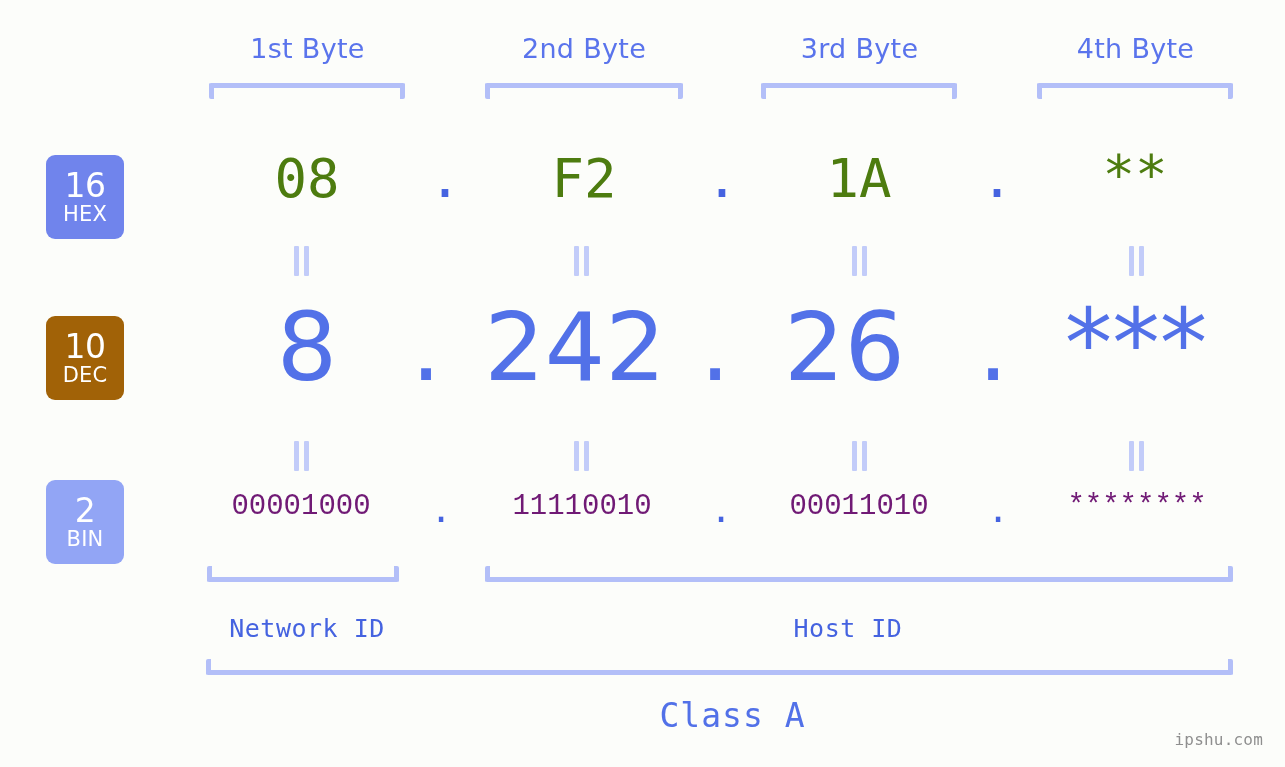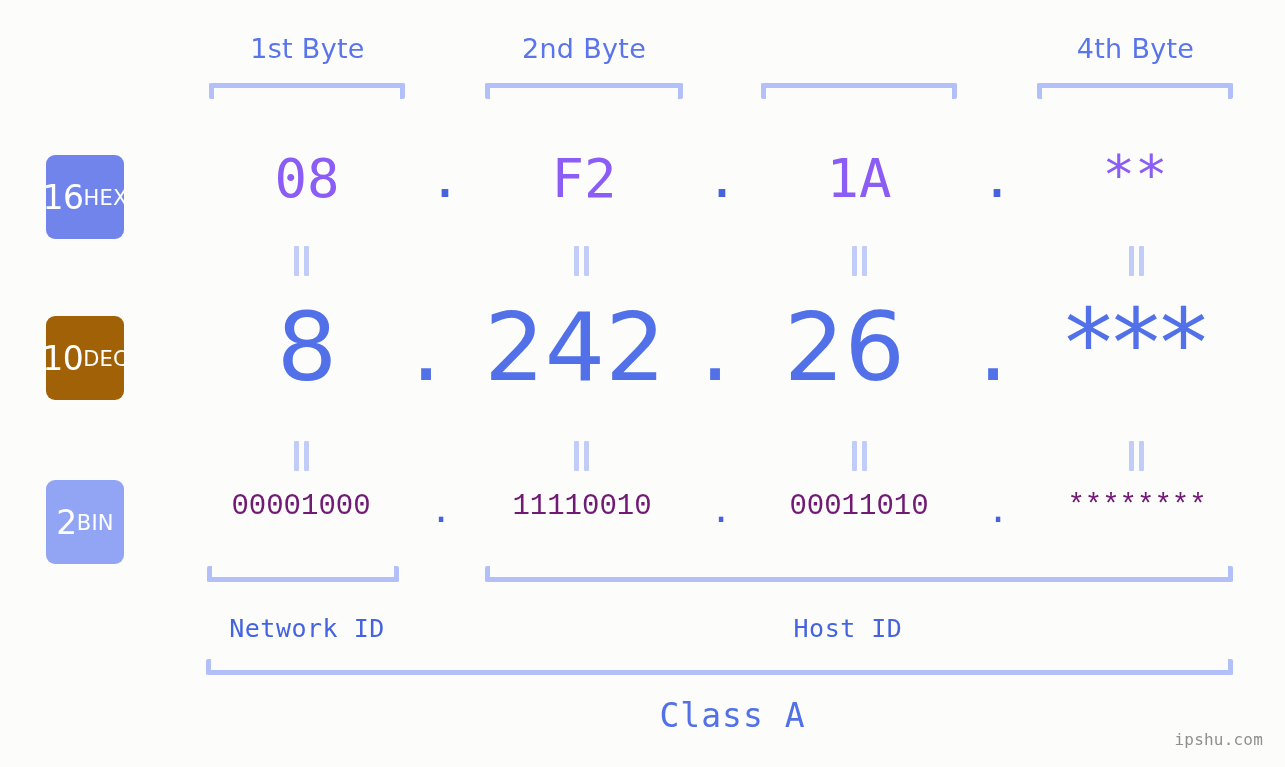--- a/index.html
+++ b/index.html
@@ -55,21 +55,21 @@
   }
 
   
   .badge {
     position: absolute;
     left: 46px;
     width: 78px;
     border-radius: 9px;
     color: #ffffff;
     display: flex;
-    flex-direction: row;
+    flex-direction: column;
     align-items: center;
     justify-content: center;
     font-family: "DejaVu Sans", sans-serif;
     line-height: 1;
   }
   .badge .num {
     font-size: 33px;
     font-weight: 400;
     letter-spacing: -0.5px;
   }
@@ -89,21 +89,21 @@
     text-align: center;
     white-space: nowrap;
     color: #7e90f2;
   }
 
   
   .row-hex .cell {
     top: 152px;
     font-family: "DejaVu Sans Mono", monospace;
     font-size: 54px;
-    color: #8b5cf6;
+    color: #4d7c0f;
     line-height: 1;
   }
   .row-hex .dot {
     position: absolute;
     top: 152px;
     font-family: "DejaVu Sans Mono", monospace;
     font-size: 54px;
     color: #4563e0;
     line-height: 1;
   }
@@ -194,20 +194,21 @@
     letter-spacing: 0.2px;
   }
 </style>
 </head>
 <body>
 
 <div class="stage">
 
   <div class="byte-header" style="left:210px;width:195px;">1st Byte</div>
   <div class="byte-header" style="left:485px;width:198px;">2nd Byte</div>
+  <div class="byte-header" style="left:762px;width:195px;">3rd Byte</div>
   <div class="byte-header" style="left:1038px;width:195px;">4th Byte</div>
 
   <div class="bracket-top" style="left:209px;top:83px;width:196px;"></div>
   <div class="bracket-top" style="left:485px;top:83px;width:198px;"></div>
   <div class="bracket-top" style="left:761px;top:83px;width:196px;"></div>
   <div class="bracket-top" style="left:1037px;top:83px;width:196px;"></div>
 
   <div class="badge" id="badge-hex">
     <span class="num">16</span>
     <span class="name">HEX</span>

